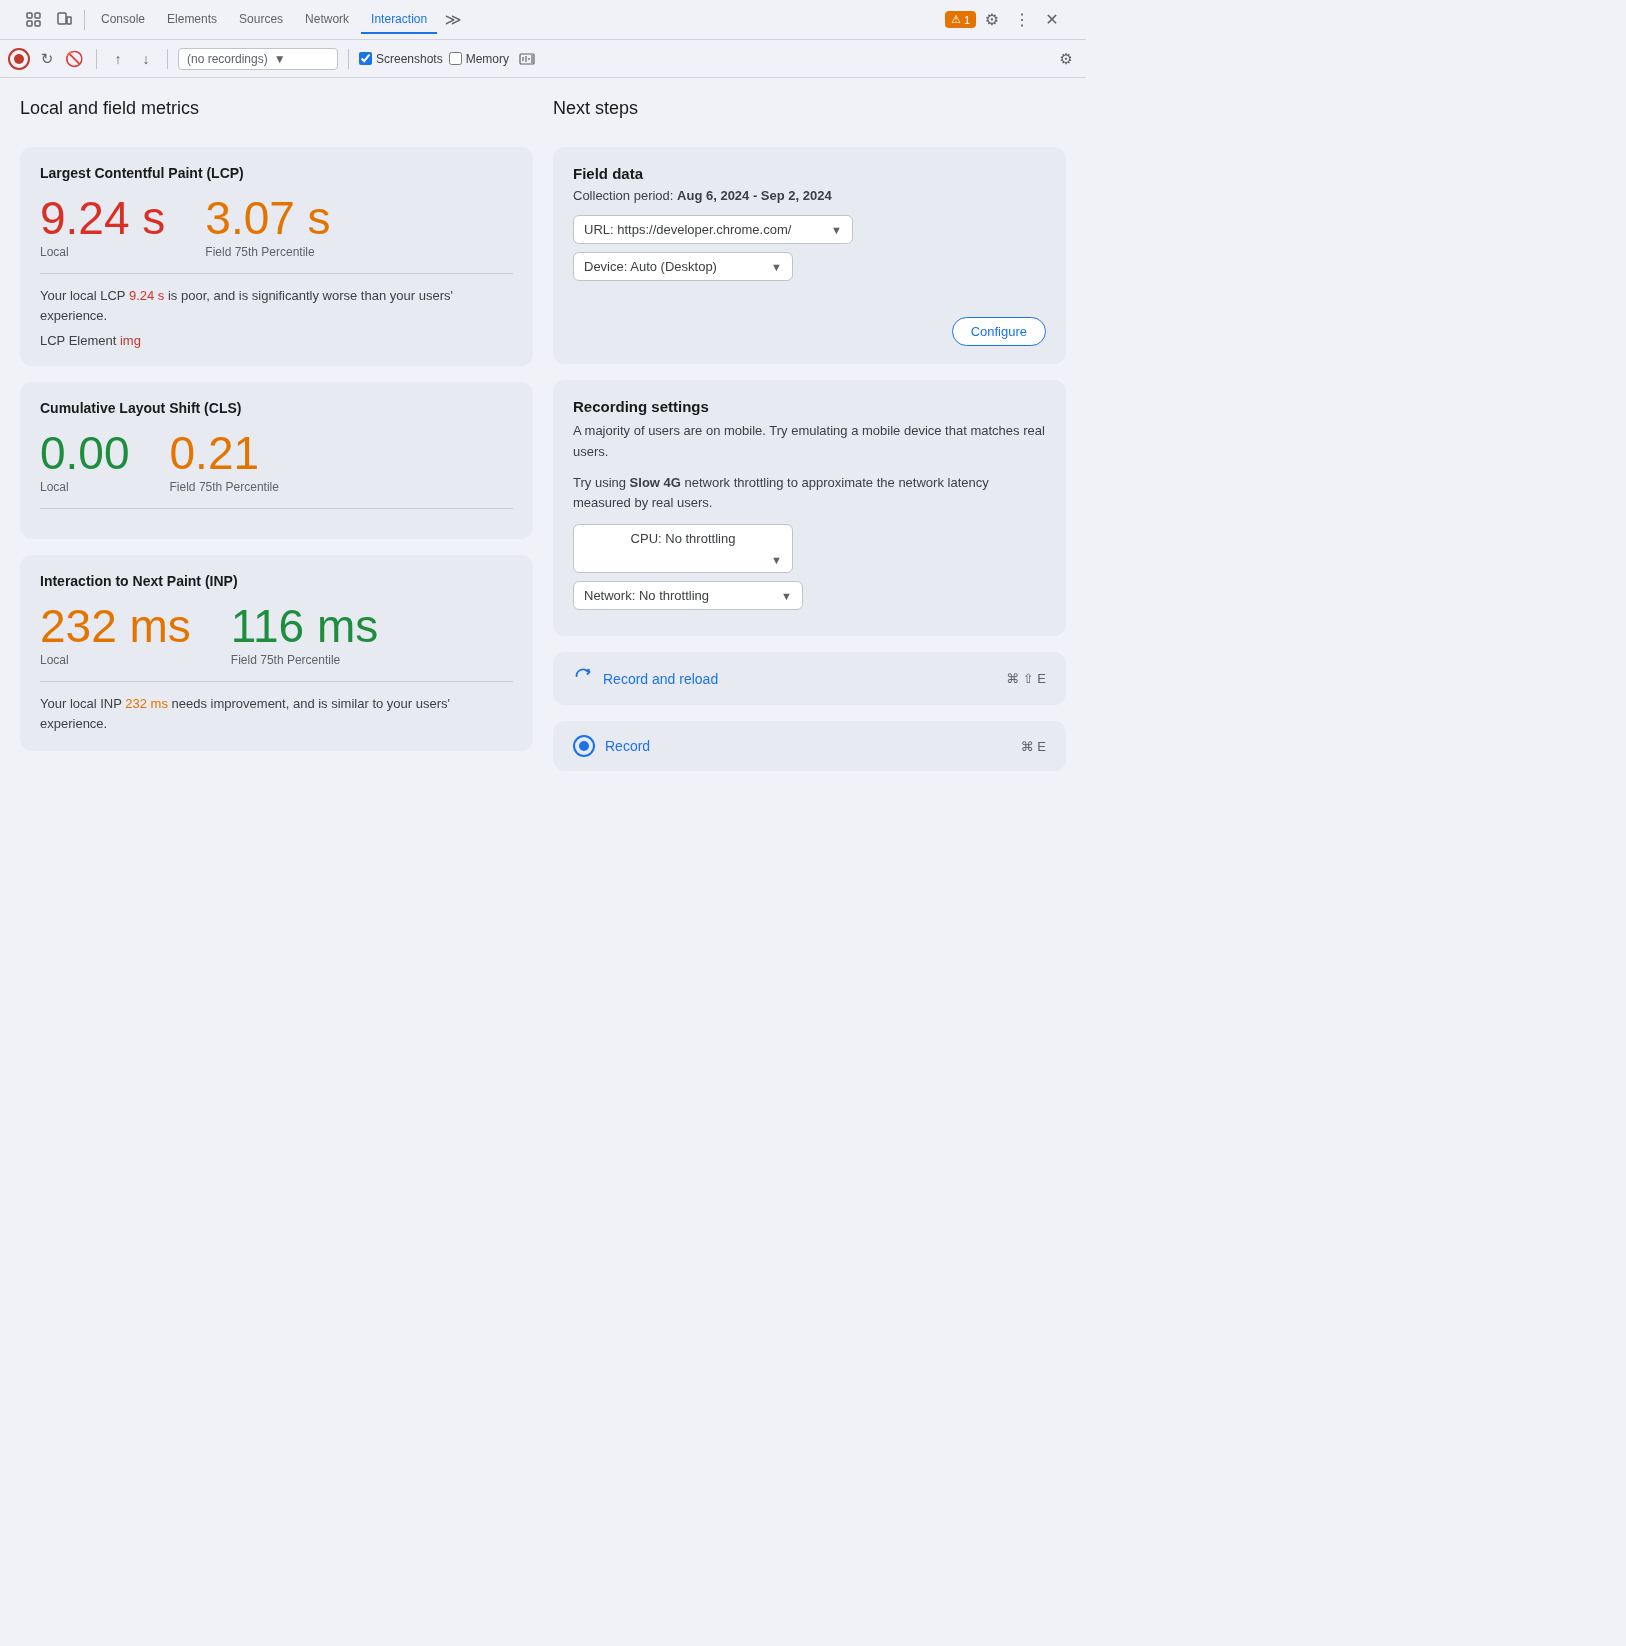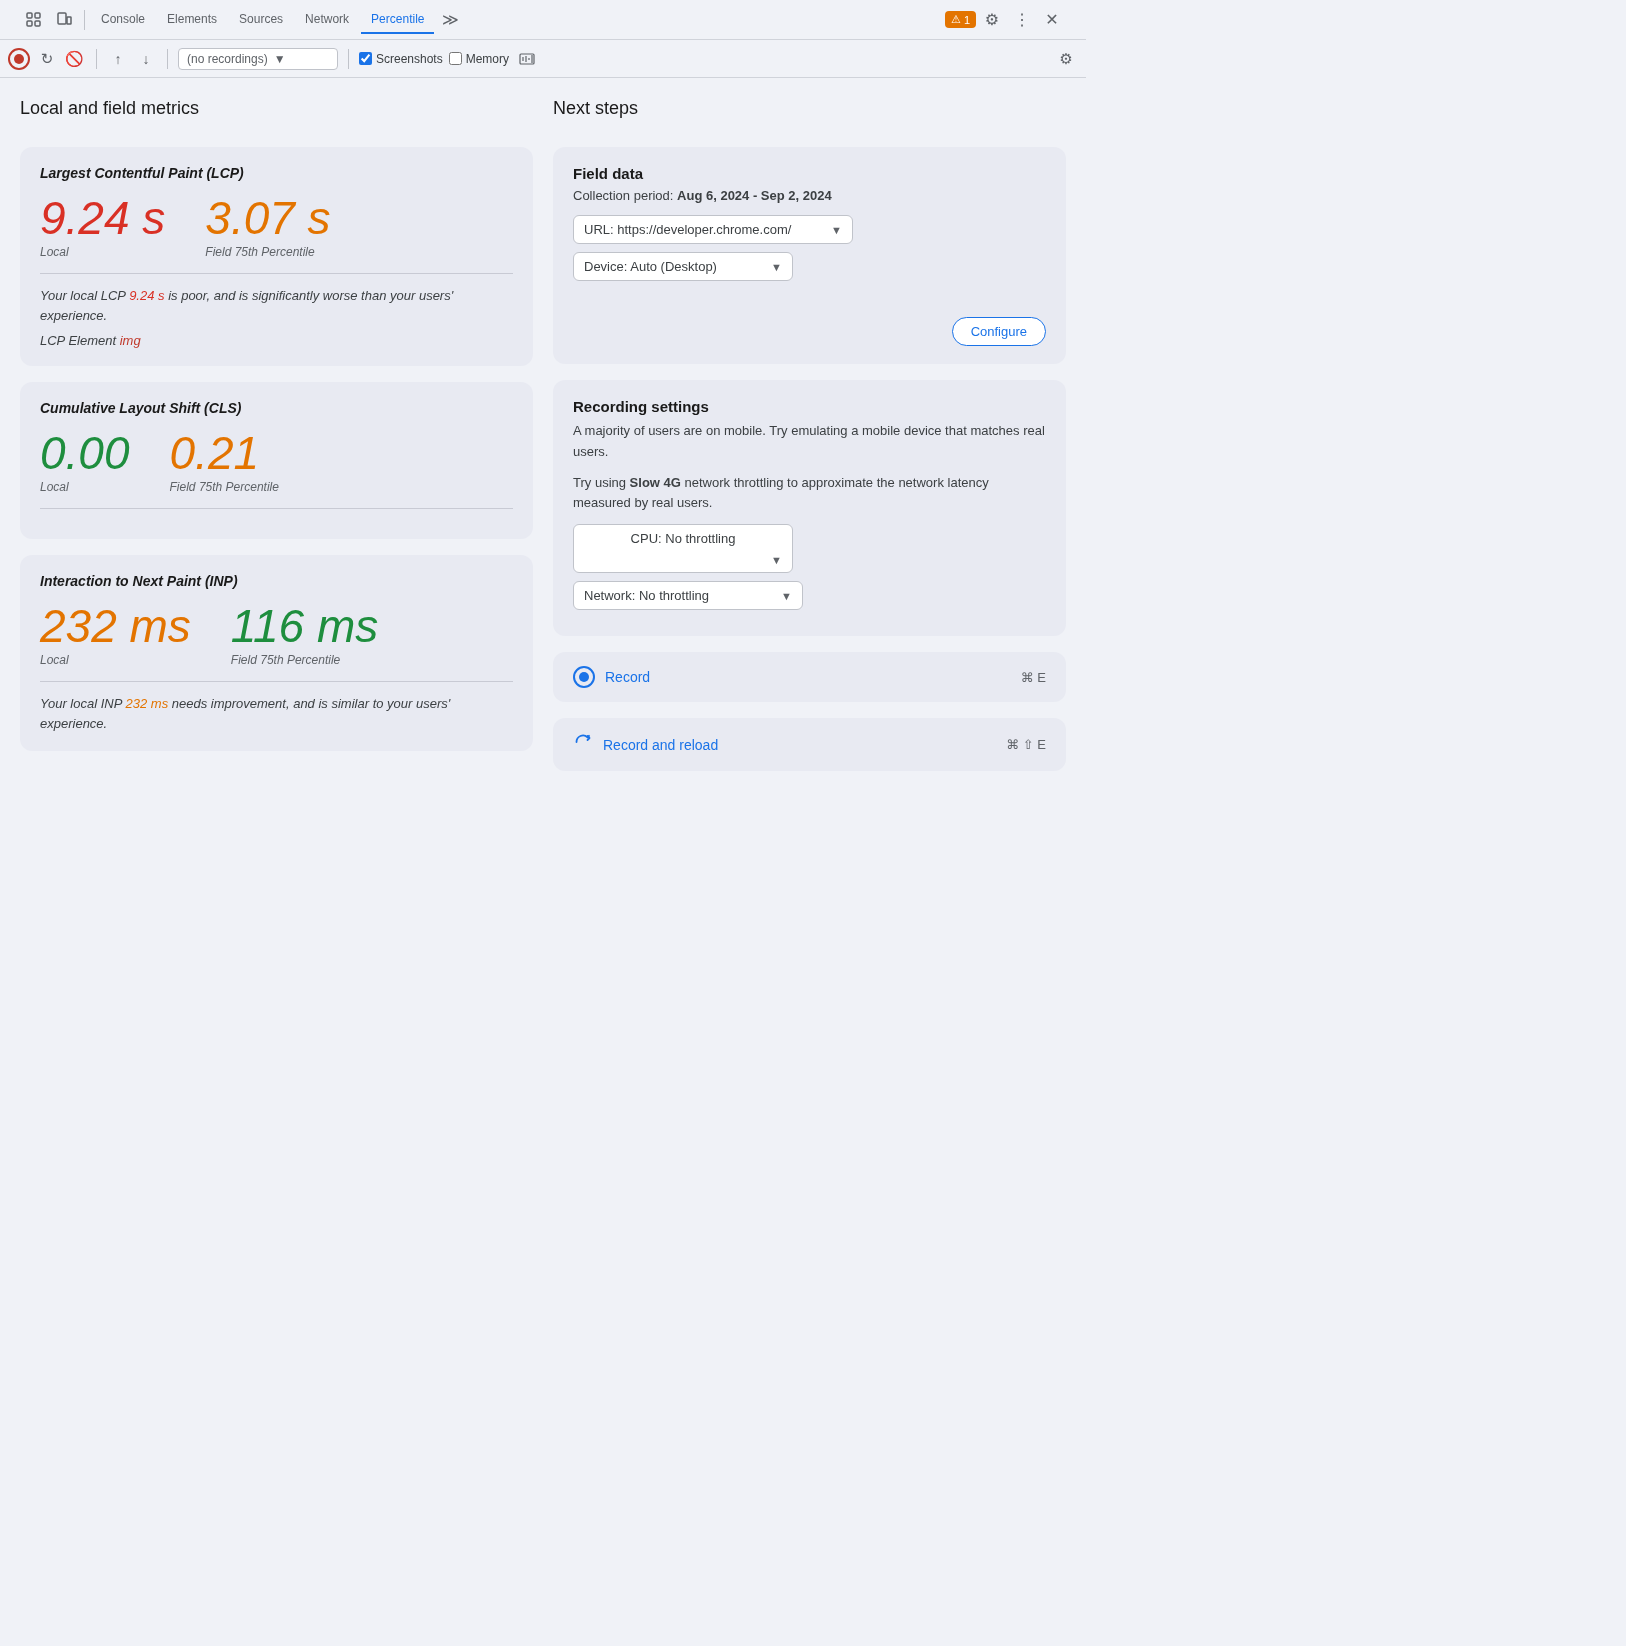--- a/index.html
+++ b/index.html
@@ -158,21 +158,20 @@
       font-size: 18px;
       font-weight: 500;
       color: #1a1a1a;
       margin-bottom: 12px;
     }
 
     .metric-card {
       background: #e8eaf2;
       border-radius: 12px;
       padding: 18px 20px;
-      font-style: italic;
     }
 
     .metric-card-title {
       font-size: 14px;
       font-weight: 600;
       color: #1a1a1a;
       margin-bottom: 14px;
     }
 
     .metric-values {
@@ -364,21 +363,21 @@
       <rect x="2" y="1" width="8" height="11" rx="1" stroke="#5f6368" stroke-width="1.5" fill="none"></rect>
       <rect x="11" y="5" width="4" height="7" rx="0.5" stroke="#5f6368" stroke-width="1.5" fill="none"></rect>
     </svg>
   </div>
   <div class="toolbar-sep"></div>
 
   <div class="toolbar-tab">Console</div>
   <div class="toolbar-tab">Elements</div>
   <div class="toolbar-tab">Sources</div>
   <div class="toolbar-tab">Network</div>
-  <div class="toolbar-tab active">Percentile</div>
+  <div class="toolbar-tab active">Interaction</div>
   <div class="toolbar-icon-btn">≫</div>
 
   <div class="toolbar-spacer"></div>
 
   <div class="alert-badge">
     <span>⚠</span>
     <span>1</span>
   </div>
 
   <div class="toolbar-icon-btn">⚙</div>
@@ -530,35 +529,35 @@
           <span class="select-arrow">▼</span>
         </div>
       </div>
 
       <div class="select-row">
         <div class="field-select" style="min-width:230px;">
           <span>Network: No throttling</span>
           <span class="select-arrow">▼</span>
         </div>
       </div>
-    </div>
-
-    <div class="action-card">
-      <div class="action-icon">
-        <div class="action-icon-inner"></div>
-      </div>
-      <span class="action-label">Record</span>
-      <span class="action-shortcut">⌘ E</span>
     </div>
 
     <div class="action-card">
       <span class="reload-action-icon">
         <svg width="20" height="20" viewBox="0 0 20 20" fill="none">
           <path d="M3.5 10a6.5 6.5 0 0 1 11-4.7l1.5-1.5" stroke="#1a73e8" stroke-width="1.8" stroke-linecap="round" fill="none"></path>
           <path d="M14.5 4l2 2-2 2" stroke="#1a73e8" stroke-width="1.8" stroke-linecap="round" stroke-linejoin="round" fill="none"></path>
         </svg>
       </span>
       <span class="action-label">Record and reload</span>
       <span class="action-shortcut">⌘ ⇧ E</span>
     </div>
+
+    <div class="action-card">
+      <div class="action-icon">
+        <div class="action-icon-inner"></div>
+      </div>
+      <span class="action-label">Record</span>
+      <span class="action-shortcut">⌘ E</span>
+    </div>
   </div>
 
 </div>
 
 </body></html>

